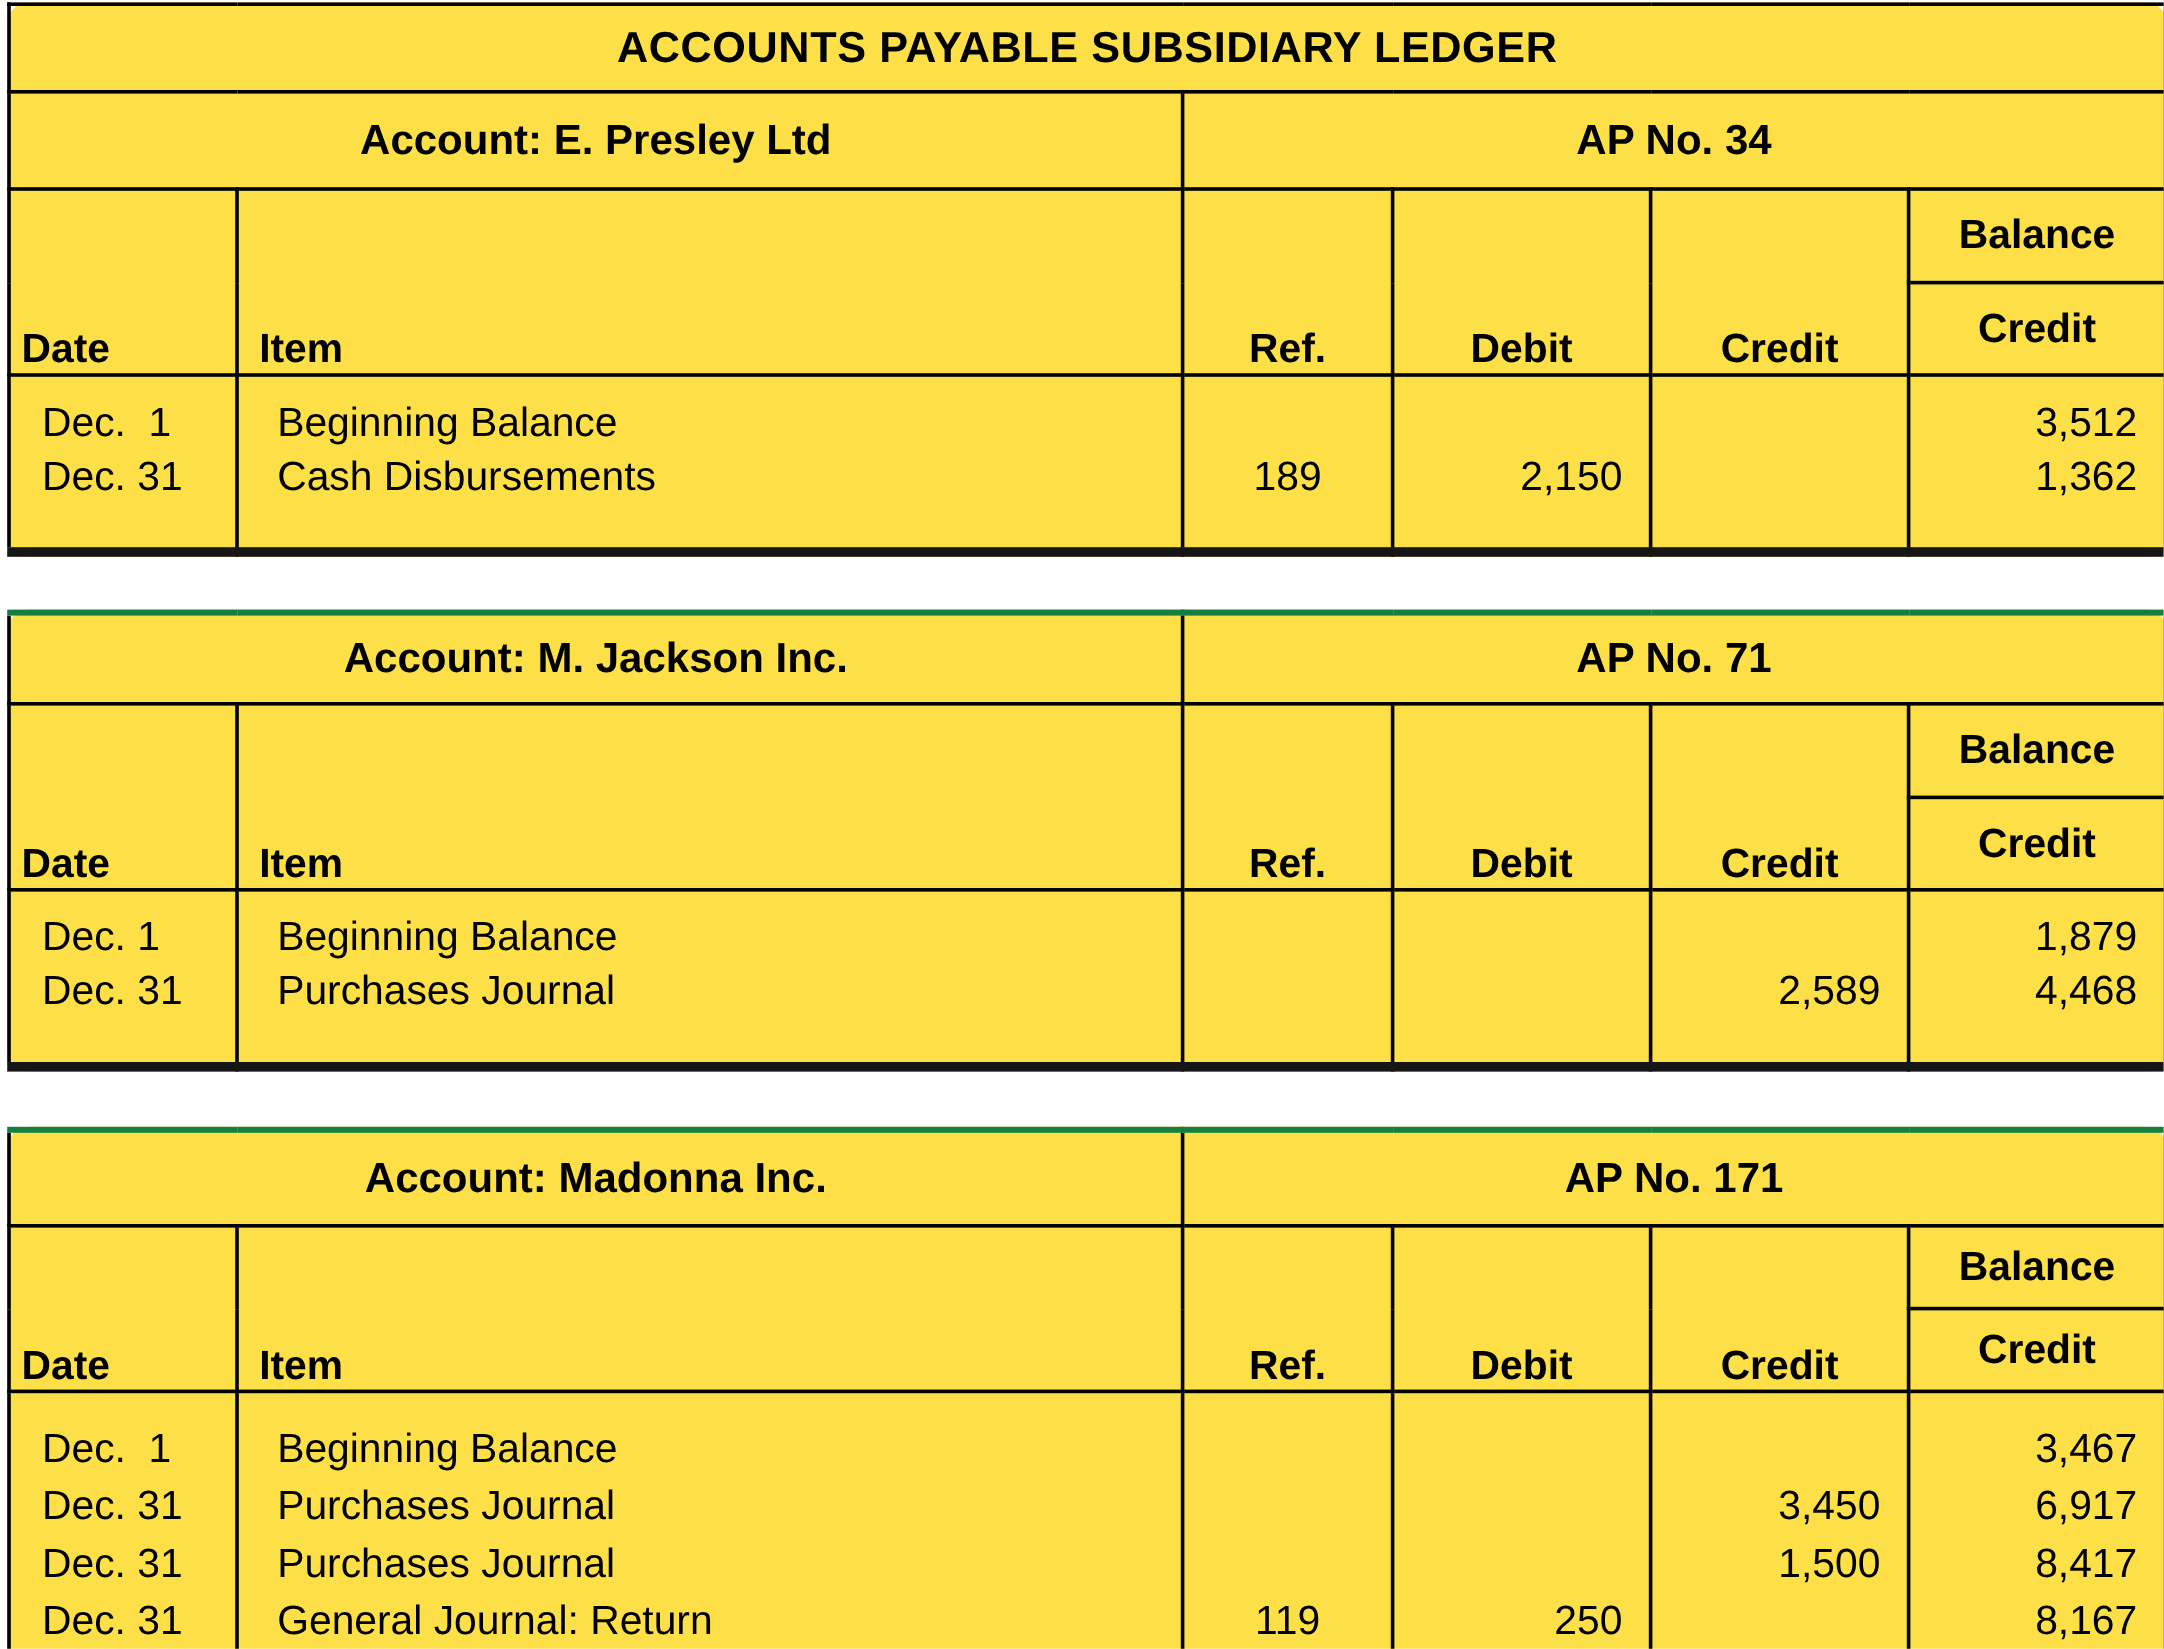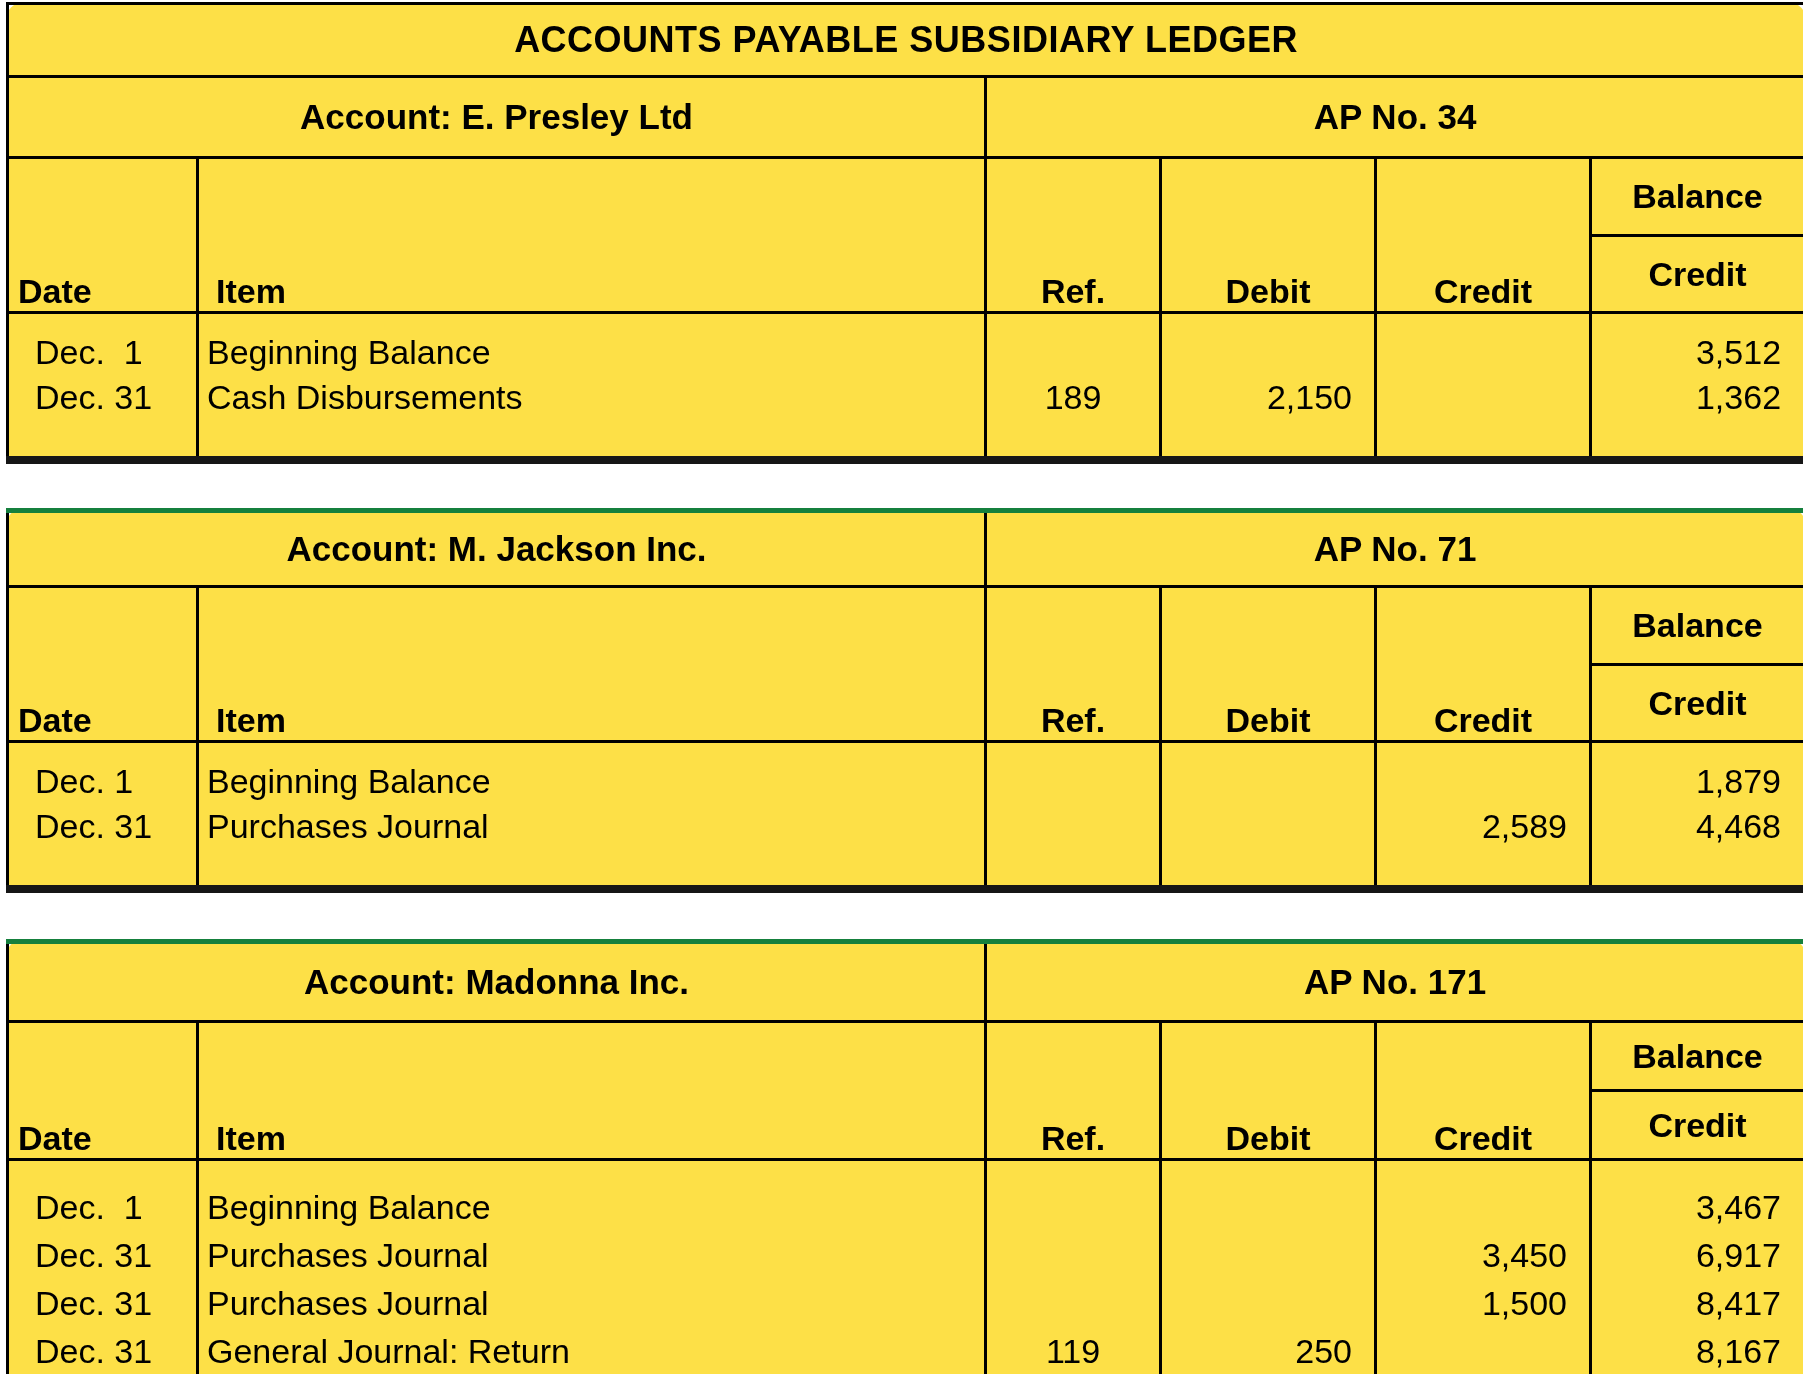--- a/index.html
+++ b/index.html
@@ -93,21 +93,21 @@
 
   tr.data td {
     vertical-align: top;
     font-size: 34px;
   }
   .t1 tr.data td, .t2 tr.data td { height: 126px; padding-top: 16px; }
   .t3 tr.data td { height: 228px; padding-top: 22px; }
   .line { height: 45px; line-height: 45px; white-space: pre; }
   .t3 .line { height: 48px; line-height: 48px; }
   td.d-date .line { padding-left: 26px; }
-  td.d-item .line { padding-left: 8px; }
+  td.d-item .line { padding-left: 32px; }
   td.d-ref .line { text-align: center; }
   td.d-debit .line, td.d-credit .line, td.d-balance .line {
     text-align: right;
     padding-right: 22px;
   }
   .gap44 { height: 44px; }
   .gap46 { height: 46px; }
 </style>
 </head>
 <body>

